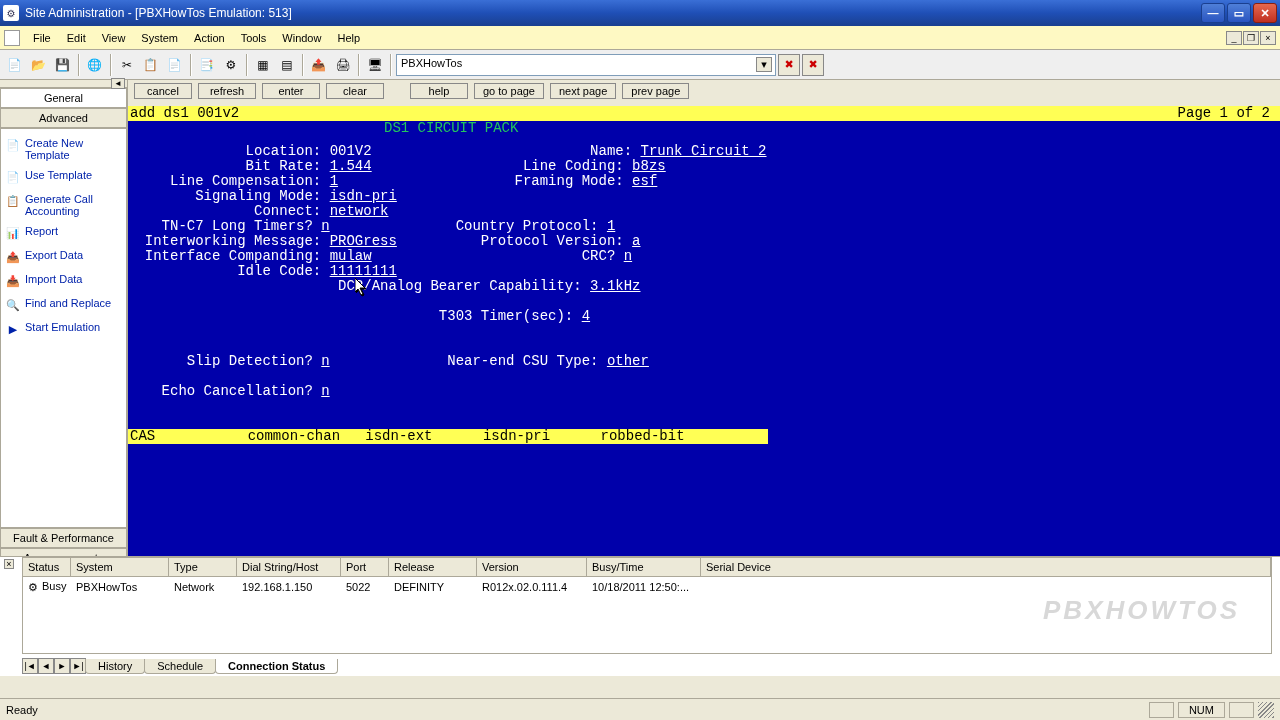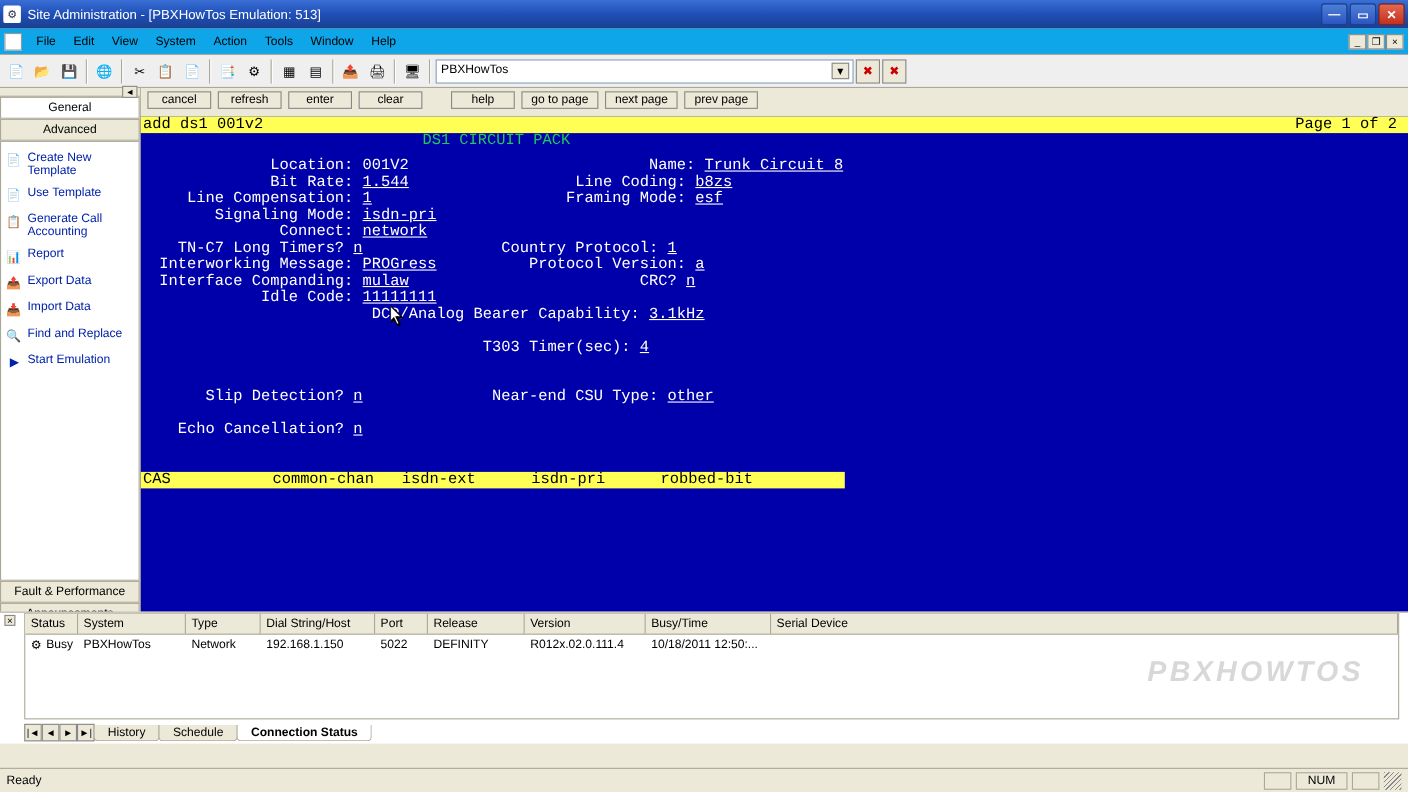--- a/index.html
+++ b/index.html
@@ -6,21 +6,21 @@
 body { font-family: Tahoma, sans-serif; font-size: 11px; background: #ece9d8; width: 1280px; height: 720px; overflow: hidden; position: relative; }
 
 .titlebar { height: 26px; background: linear-gradient(to bottom, #3a6fd6 0%, #1f4fb6 50%, #1a3f8f 100%); display: flex; align-items: center; padding: 0 3px; color: white; }
 .titlebar .app-icon { width: 16px; height: 16px; background: #fff; margin-right: 6px; border-radius: 2px; display:flex;align-items:center;justify-content:center;font-size:10px;color:#335;}
 .titlebar .title { flex: 1; font-size: 12px; }
 .win-btns { display: flex; gap: 2px; }
 .win-btn { width: 24px; height: 20px; border-radius: 3px; display:flex;align-items:center;justify-content:center;font-size:11px;font-weight:bold;color:white;}
 .win-btn.min, .win-btn.max { background: linear-gradient(to bottom,#4f7fd8,#2a55c0); border:1px solid #1a3f8f;}
 .win-btn.close { background: linear-gradient(to bottom,#e6684e,#c03020); border:1px solid #8a2010;}
 
-.menubar { height: 24px; background: #0ea5e9; border-bottom: 1px solid #aca899; display: flex; align-items: center; padding: 0 4px; gap: 2px; }
+.menubar { height: 24px; background: #fef9c3; border-bottom: 1px solid #aca899; display: flex; align-items: center; padding: 0 4px; gap: 2px; }
 .menubar .app-icon-sm { width:16px;height:16px;background:#fff;border:1px solid #999;margin-right:4px;}
 .menu-item { padding: 3px 7px; cursor: default; }
 .mdi-btns { margin-left:auto; display:flex; gap:1px;}
 .mdi-btn { width:16px;height:14px;border:1px solid #888;background:#ece9d8;display:flex;align-items:center;justify-content:center;font-size:9px;}
 
 .toolbar { height: 30px; background: #efefef; border-bottom: 1px solid #aca899; display: flex; align-items: center; padding: 2px 4px; gap: 2px; }
 .tb-btn { width: 22px; height: 22px; border: 1px solid transparent; display:flex;align-items:center;justify-content:center; font-size:12px;}
 .tb-sep { width: 2px; height: 22px; border-left: 1px solid #aca899; border-right:1px solid #fff; margin: 0 2px; }
 .combo { height: 22px; border: 1px solid #7f9db9; background: white; padding: 2px 18px 2px 4px; width: 380px; position:relative;}
 .combo::after {content:"▾";position:absolute;right:3px;top:2px;background:#ece9d8;border:1px solid #888;width:14px;text-align:center;}
@@ -203,21 +203,21 @@
       <div class="term-btn">next page</div>
       <div class="term-btn">prev page</div>
     </div>
     <div class="terminal">
       <div class="term-cmd">
           <span class="cmd-text">add ds1 001v2</span>
           <span style="padding-right:8px;">Page   1 of   2</span>
         </div>
       <div class="term-header">DS1 CIRCUIT PACK</div>
       <div class="term-body">
-<div class="term-row"><span class="term-label">              Location: </span><span>001V2</span><span>                          Name: </span><span class="term-val">Trunk Circuit 8</span></div>
+<div class="term-row"><span class="term-label">              Location: </span><span>001V2</span><span>                          Name: </span><span class="term-val">Trunk Circuit 2</span></div>
 <div class="term-row"><span class="term-label">              Bit Rate: </span><span class="term-val">1.544</span><span>                  Line Coding: </span><span class="term-val">b8zs</span></div>
 <div class="term-row"><span class="term-label">     Line Compensation: </span><span class="term-val">1</span><span>                     Framing Mode: </span><span class="term-val">esf</span></div>
 <div class="term-row"><span class="term-label">        Signaling Mode: </span><span class="term-val">isdn-pri</span></div>
 <div class="term-row"><span class="term-label">               Connect: </span><span class="term-val">network</span></div>
 <div class="term-row"><span class="term-label">    TN-C7 Long Timers? </span><span class="term-val">n</span><span>               Country Protocol: </span><span class="term-val">1</span></div>
 <div class="term-row"><span class="term-label">  Interworking Message: </span><span class="term-val">PROGress</span><span>          Protocol Version: </span><span class="term-val">a</span></div>
 <div class="term-row"><span class="term-label">  Interface Companding: </span><span class="term-val">mulaw</span><span>                         CRC? </span><span class="term-val">n</span></div>
 <div class="term-row"><span class="term-label">             Idle Code: </span><span class="term-val">11111111</span></div>
 <div class="term-row"><span class="term-label">                         DCP/Analog Bearer Capability: </span><span class="term-val">3.1kHz</span></div>
 <div class="term-row">&nbsp;</div>

